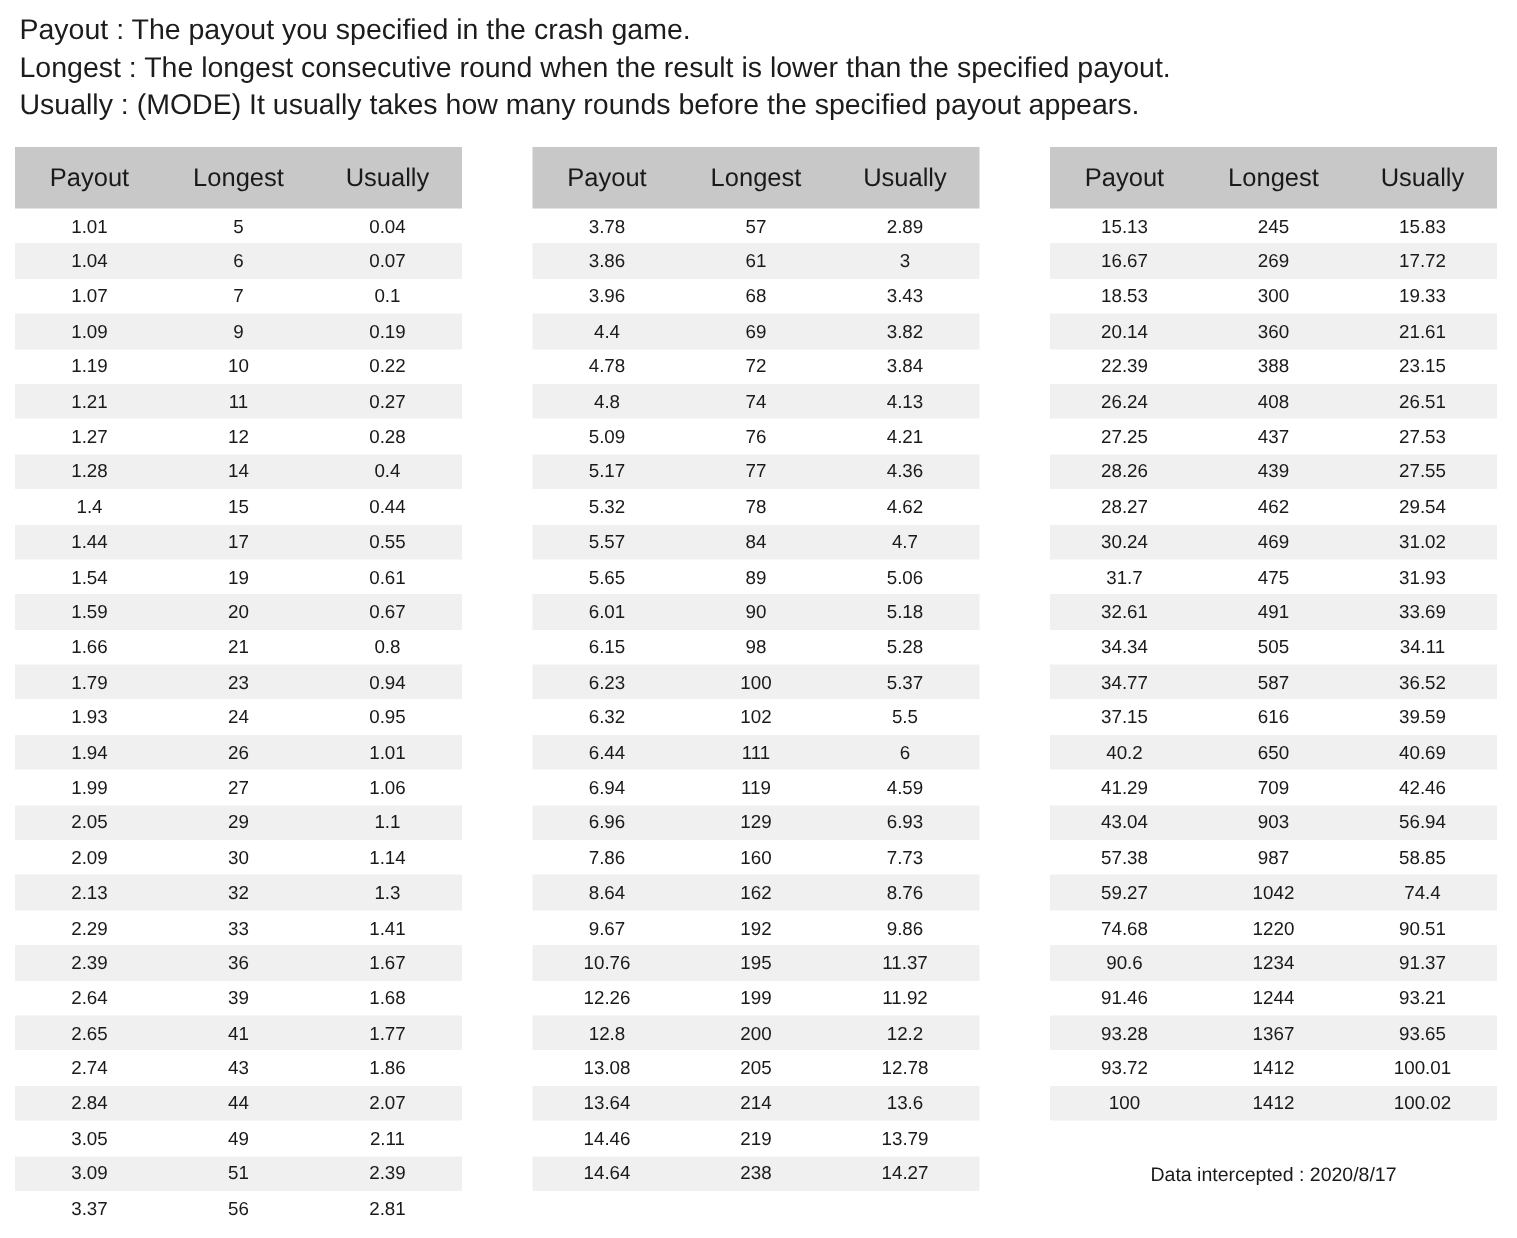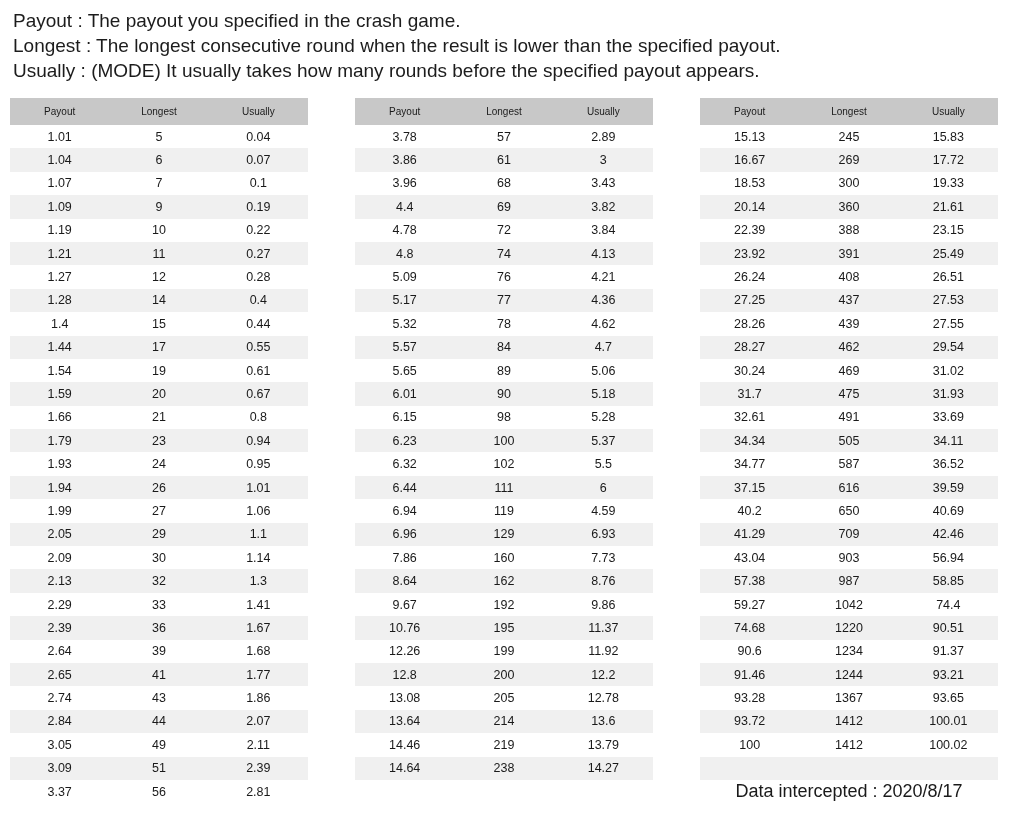--- a/index.html
+++ b/index.html
@@ -22,41 +22,41 @@
     top: 98px;
     left: 10px;
     display: flex;
     gap: 47px;
   }
   .table-col { width: 298px; }
   .thead {
     display: grid;
     grid-template-columns: 1fr 1fr 1fr;
     background: #c8c8c8;
-    height: 27px;
+    height: 41px;
     align-items: center;
     text-align: center;
-    font-size: 10px;
+    font-size: 17px;
     color: #1a1a1a;
   }
   .trow {
     display: grid;
     grid-template-columns: 1fr 1fr 1fr;
     height: 23.4px;
     align-items: center;
     text-align: center;
     font-size: 12.5px;
     color: #1a1a1a;
   }
   .tbody .trow:nth-child(even) { background: #f0f0f0; }
   .table-footer {
     height: 23.4px;
     line-height: 23.4px;
     text-align: center;
-    font-size: 18px;
+    font-size: 13px;
     color: #1a1a1a;
   }
 </style>
 </head>
 <body>
 
 <div class="page">
 
   <div class="descriptions">
     <div>Payout : The payout you specified in the crash game.</div>
@@ -397,25 +397,20 @@
             <div>20.14</div>
             <div>360</div>
             <div>21.61</div>
           </div>
           <div class="trow">
             <div>22.39</div>
             <div>388</div>
             <div>23.15</div>
           </div>
           <div class="trow">
-            <div>23.92</div>
-            <div>391</div>
-            <div>25.49</div>
-          </div>
-          <div class="trow">
             <div>26.24</div>
             <div>408</div>
             <div>26.51</div>
           </div>
           <div class="trow">
             <div>27.25</div>
             <div>437</div>
             <div>27.53</div>
           </div>
           <div class="trow">

